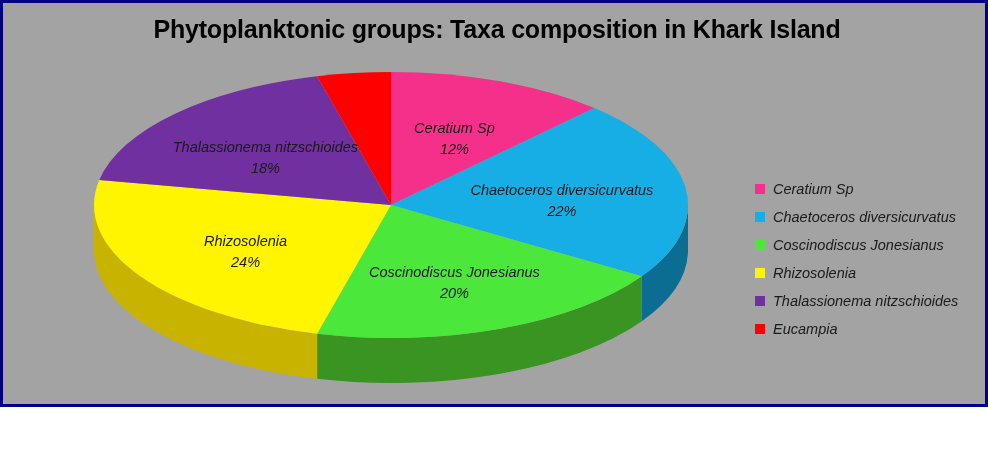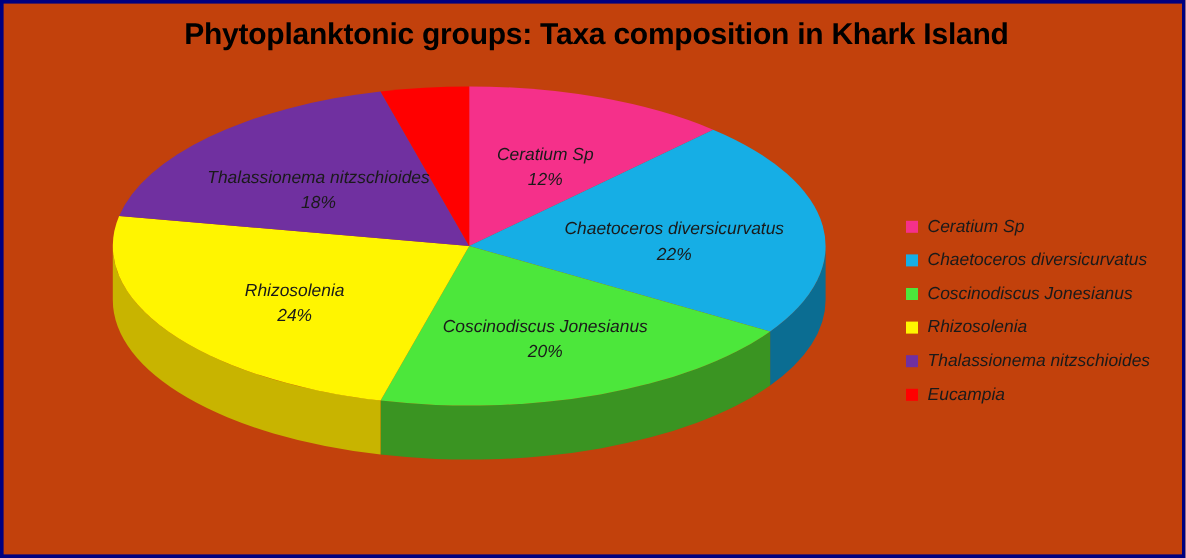--- a/index.html
+++ b/index.html
@@ -6,24 +6,24 @@
     margin: 0;
     padding: 0;
     background: #ffffff;
   }
   body {
     font-family: "Liberation Sans", sans-serif;
   }
   #chart-frame {
     position: relative;
     width: 988px;
-    height: 465px;
+    height: 407px;
     box-sizing: border-box;
     border: 3px solid #000080;
-    background: #c2410c;
+    background: #a3a3a3;
     overflow: hidden;
   }
   #chart-title {
     position: absolute;
     left: 0;
     top: 12px;
     width: 988px;
     text-align: center;
     font-size: 25px;
     font-weight: bold;

